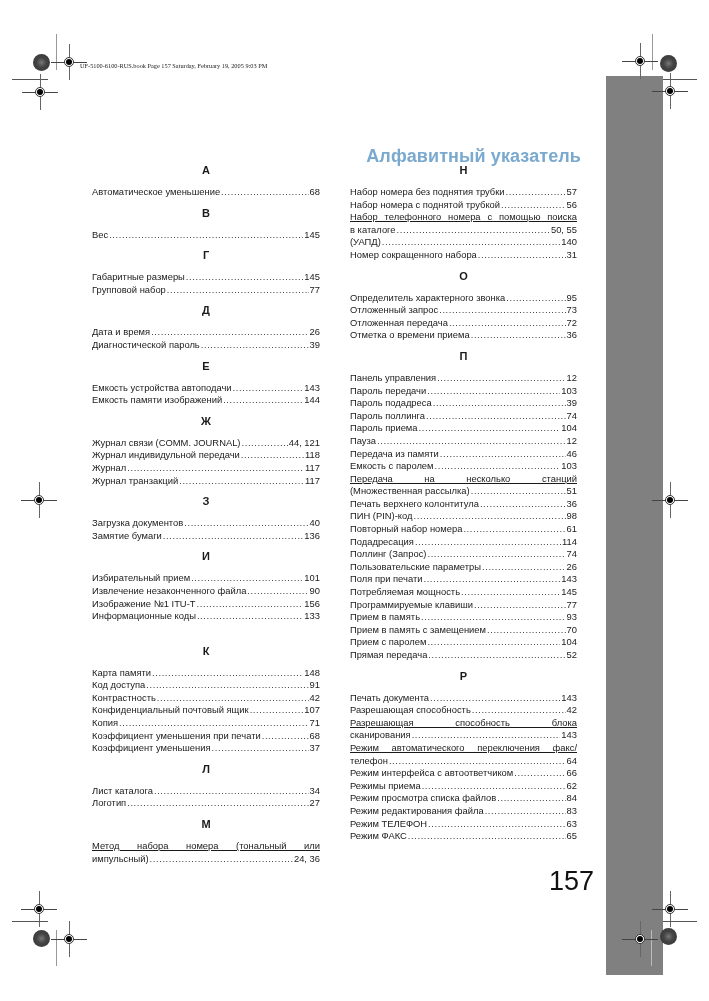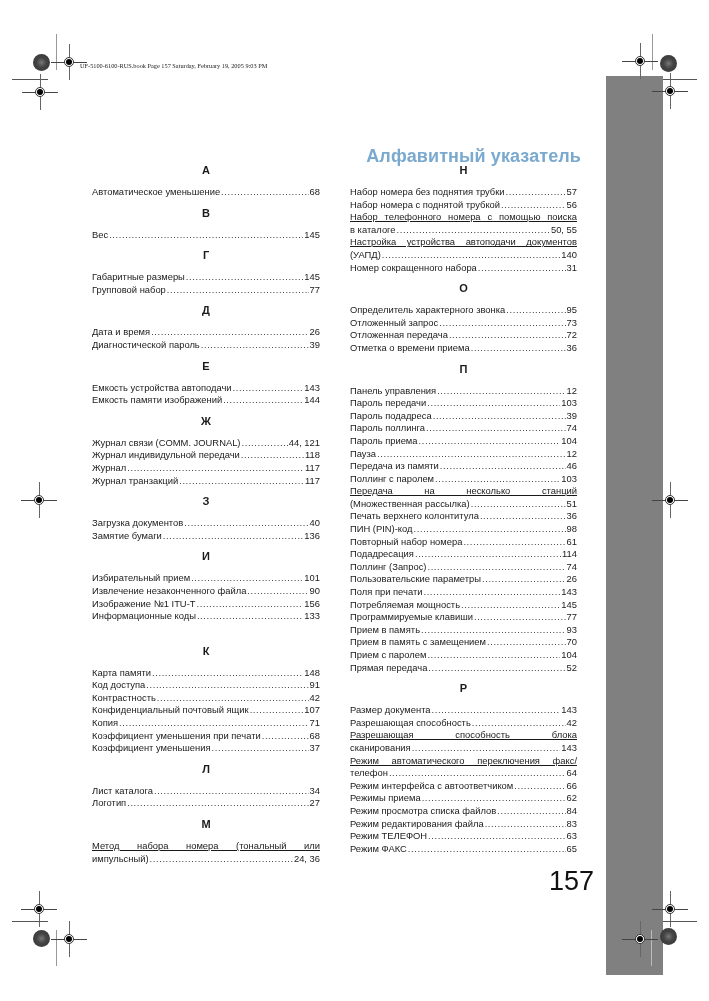--- a/index.html
+++ b/index.html
@@ -312,21 +312,20 @@
       </div>
       <div class="entry wrap">
         <span class="first">Набор телефонного номера с помощью поиска</span>
         <div class="second">
           <span class="t">в каталоге</span>
           <span class="d"></span>
           <span class="p">50, 55</span>
         </div>
       </div>
       <div class="entry wrap">
-        <span class="first">Настройка устройства автоподачи документов</span>
         <div class="second">
           <span class="t">(УАПД)</span>
           <span class="d"></span>
           <span class="p">140</span>
         </div>
       </div>
       <div class="entry">
         <span class="t">Номер сокращенного набора</span>
         <span class="d"></span>
         <span class="p">31</span>
@@ -386,21 +385,21 @@
         <span class="t">Пауза</span>
         <span class="d"></span>
         <span class="p">12</span>
       </div>
       <div class="entry">
         <span class="t">Передача из памяти</span>
         <span class="d"></span>
         <span class="p">46</span>
       </div>
       <div class="entry">
-        <span class="t">Поллинг с паролем</span>
+        <span class="t">Емкость с паролем</span>
         <span class="d"></span>
         <span class="p">103</span>
       </div>
       <div class="entry wrap">
         <span class="first">Передача на несколько станций</span>
         <div class="second">
           <span class="t">(Множественная рассылка)</span>
           <span class="d"></span>
           <span class="p">51</span>
         </div>
@@ -467,21 +466,21 @@
       </div>
       <div class="entry">
         <span class="t">Прямая передача</span>
         <span class="d"></span>
         <span class="p">52</span>
       </div>
     </div>
     <div class="section">
       <div class="section-letter">Р</div>
       <div class="entry">
-        <span class="t">Размер документа</span>
+        <span class="t">Печать документа</span>
         <span class="d"></span>
         <span class="p">143</span>
       </div>
       <div class="entry">
         <span class="t">Разрешающая способность</span>
         <span class="d"></span>
         <span class="p">42</span>
       </div>
       <div class="entry wrap">
         <span class="first">Разрешающая способность блока</span>

